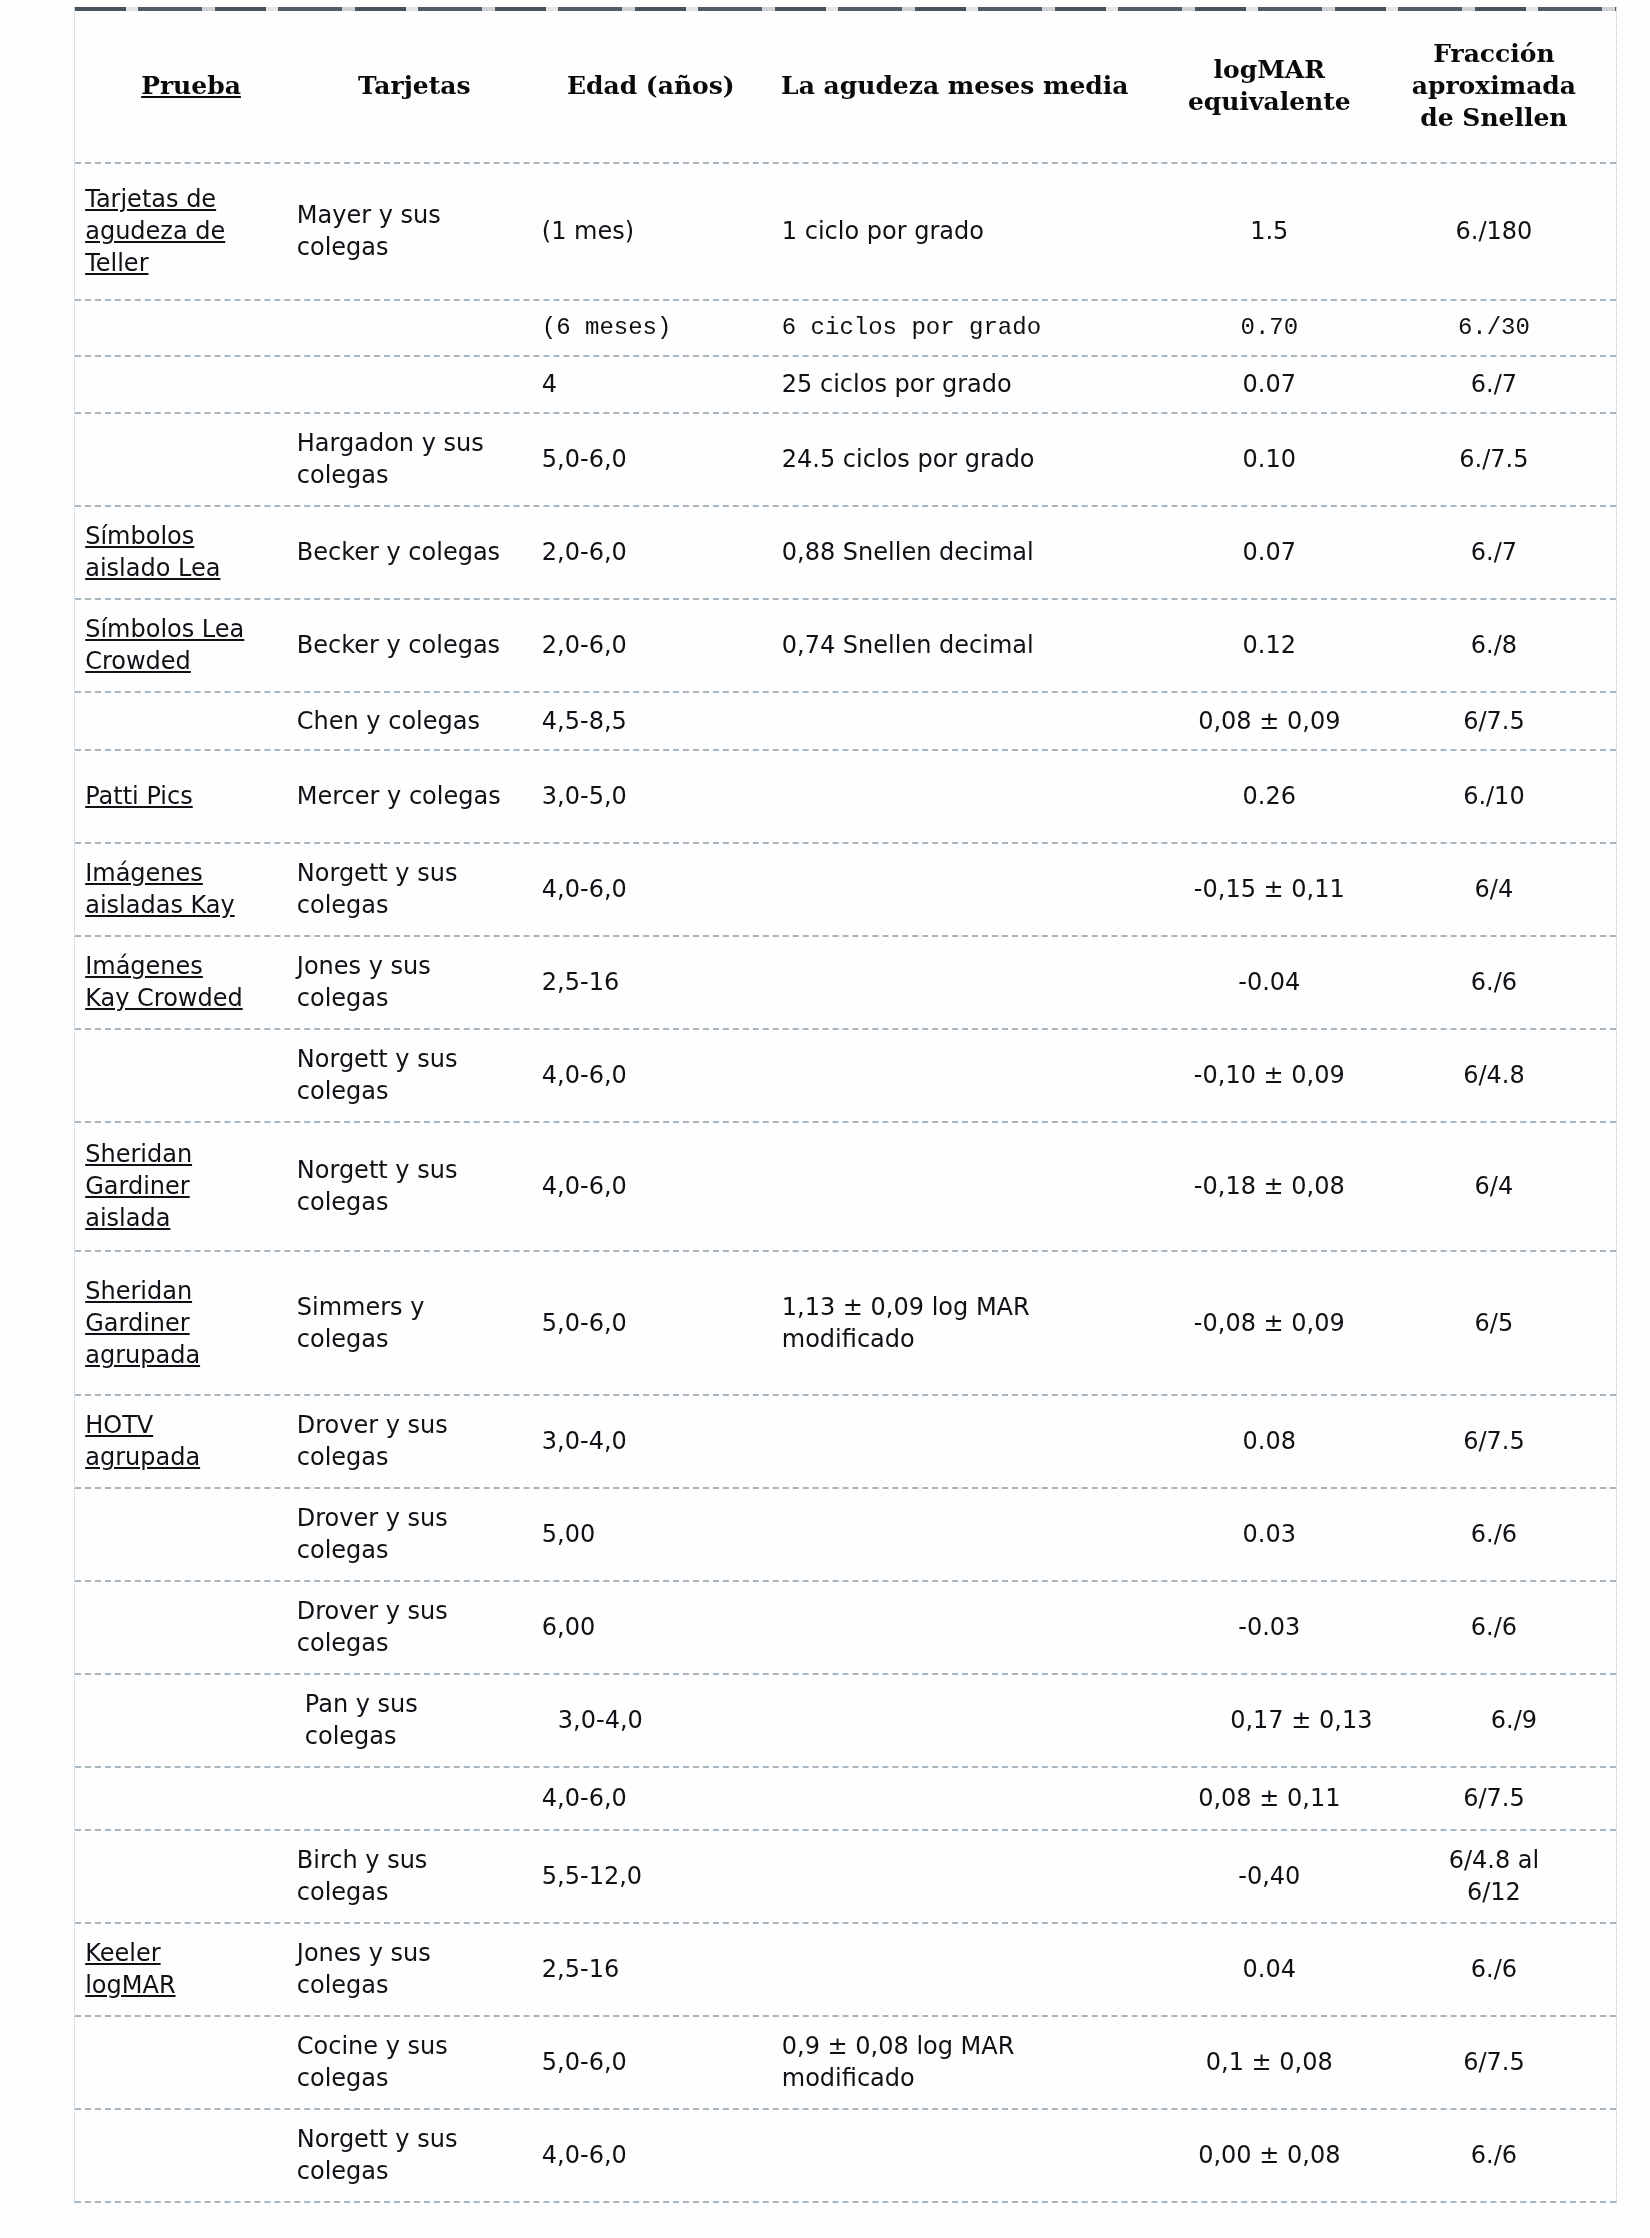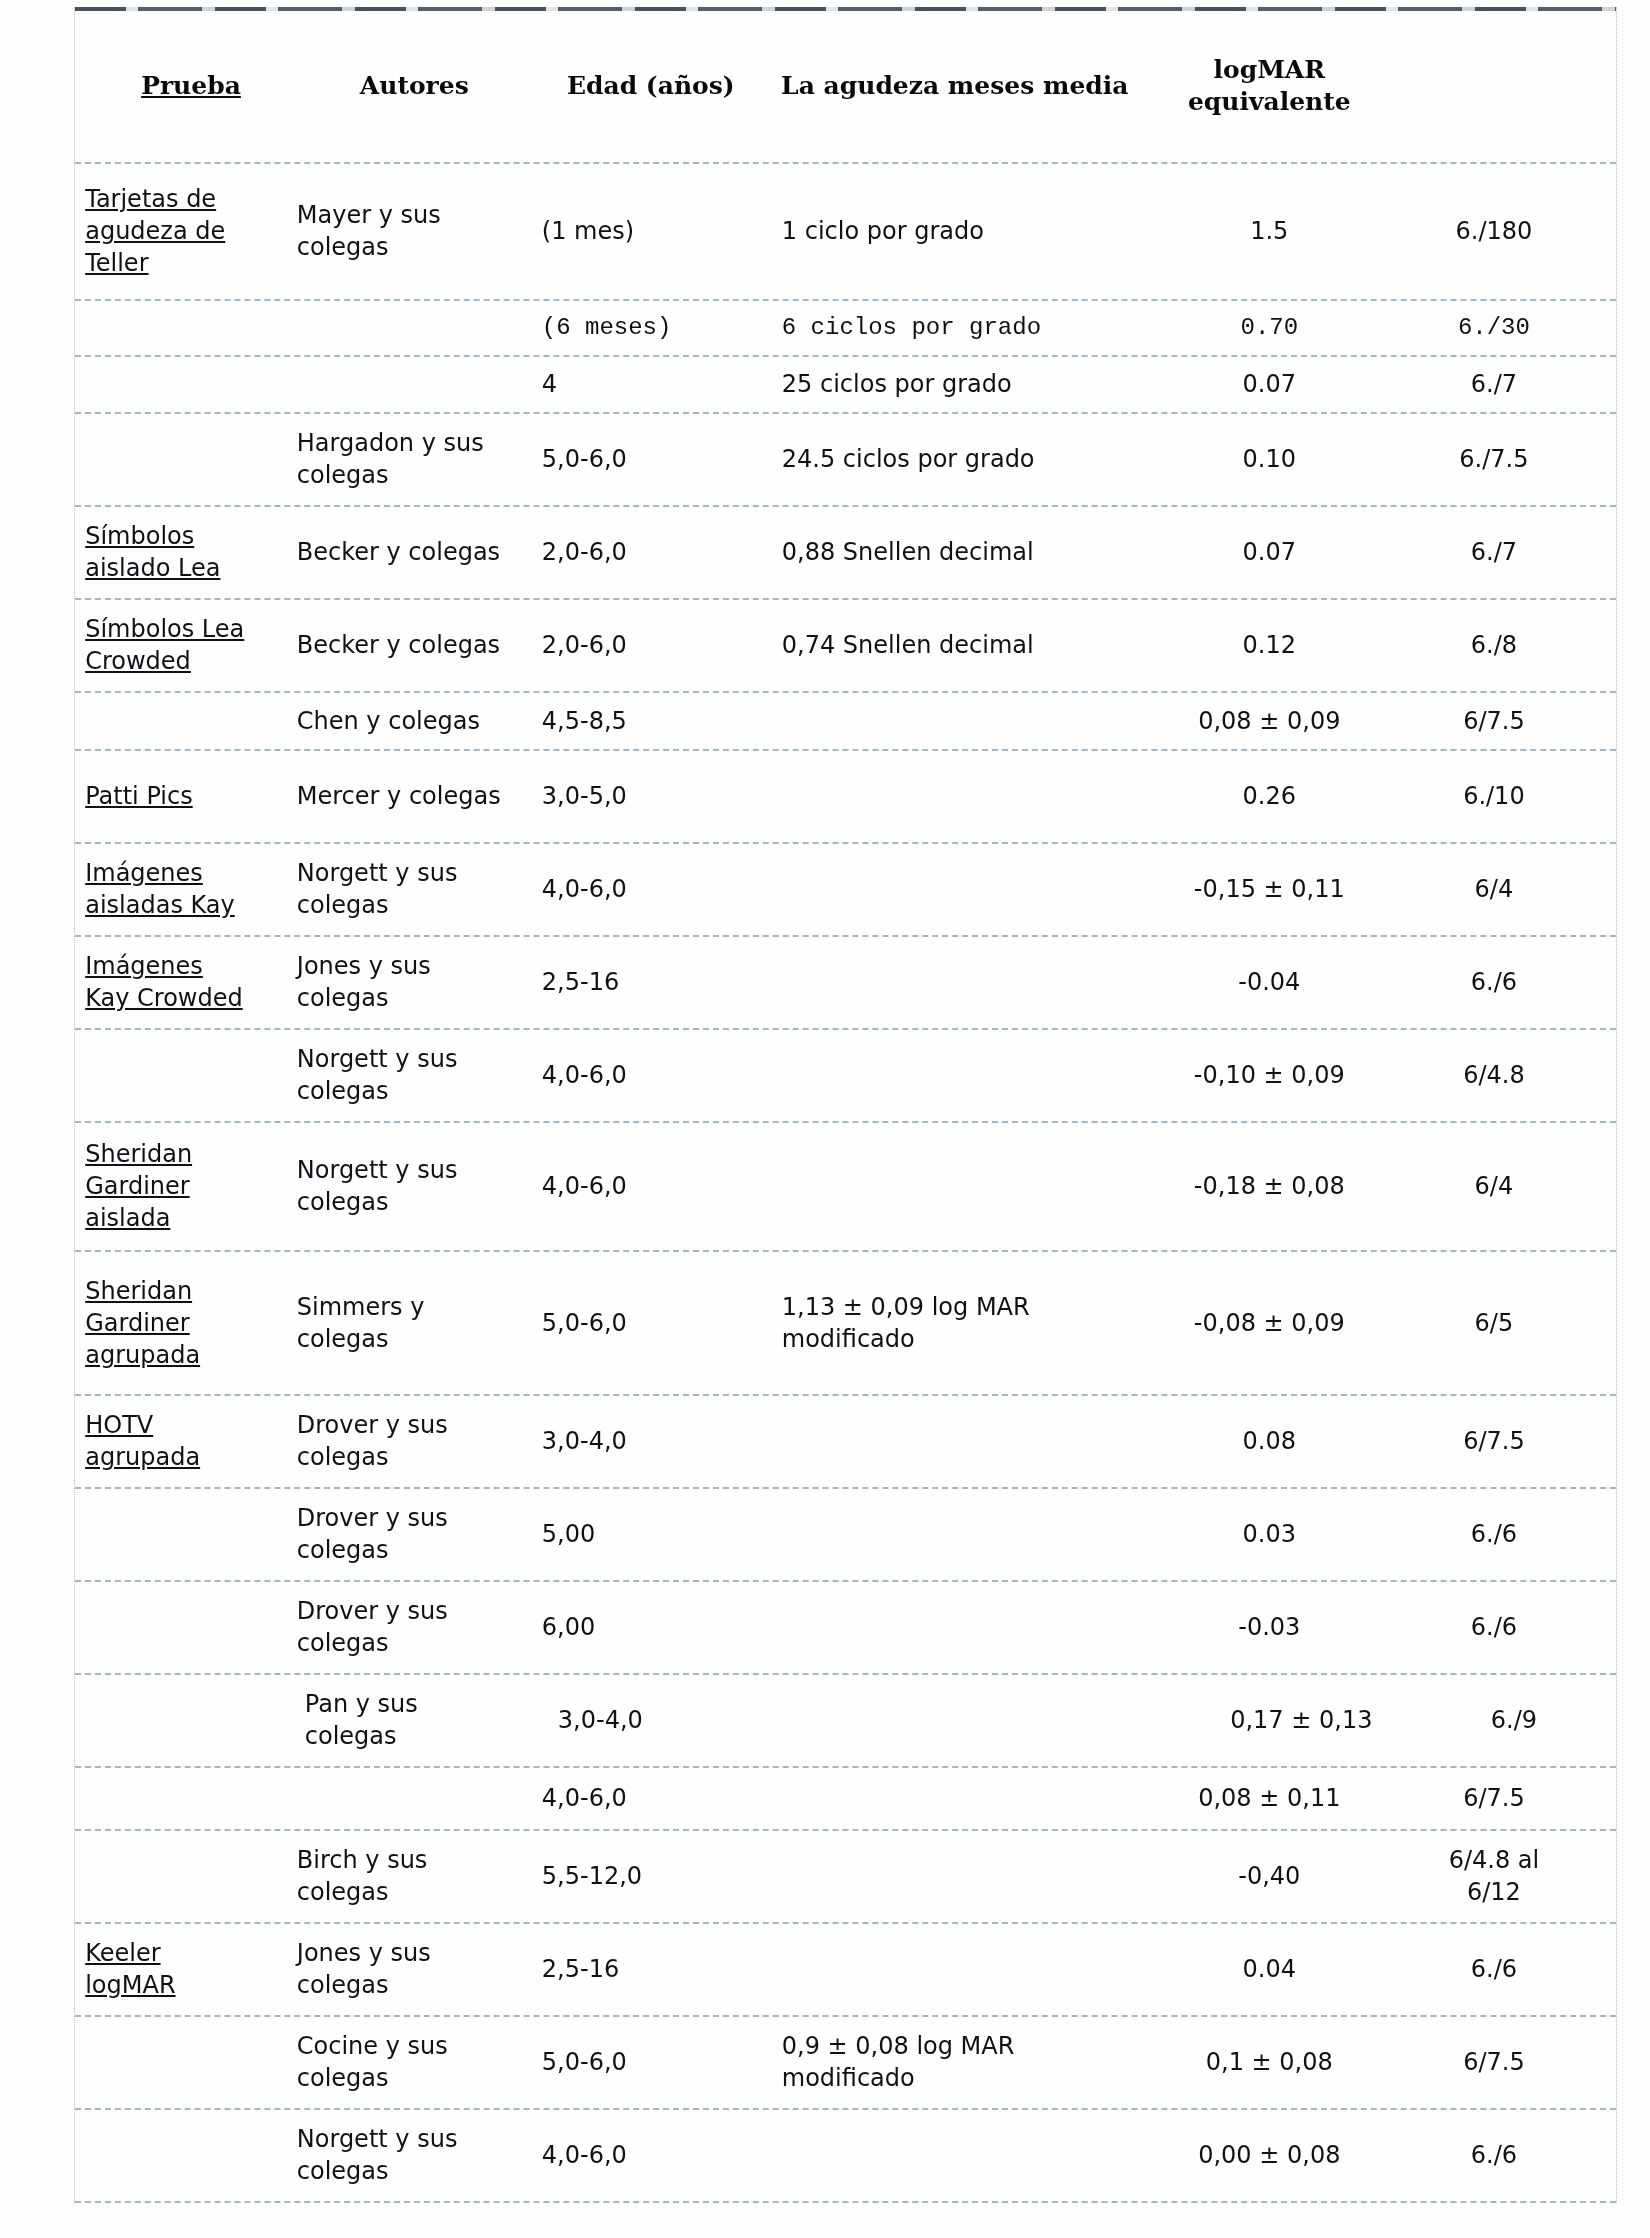--- a/index.html
+++ b/index.html
@@ -56,25 +56,28 @@
 </style>
 </head>
 <body>
 
 <div class="page">
   <div class="sheet">
     <div class="top-rule"></div>
 
     <div class="row hdr">
       <div class="cell c-prueba">Prueba</div>
-      <div class="cell c-autores">Autores</div>
+      <div class="cell c-autores">Tarjetas</div>
       <div class="cell c-edad">Edad (años)</div>
       <div class="cell c-agudeza">La agudeza meses media</div>
       <div class="cell c-logmar">logMAR
 equivalente</div>
+      <div class="cell c-snellen">Fracción
+aproximada
+de Snellen</div>
     </div>
 
     <div id="table-body">
         <div class="row" style="height: 137px;">
     <div class="cell c-prueba">Tarjetas de
 agudeza de
 Teller</div>
     <div class="cell c-autores">Mayer y sus
 colegas</div>
     <div class="cell c-edad">(1 mes)</div>

